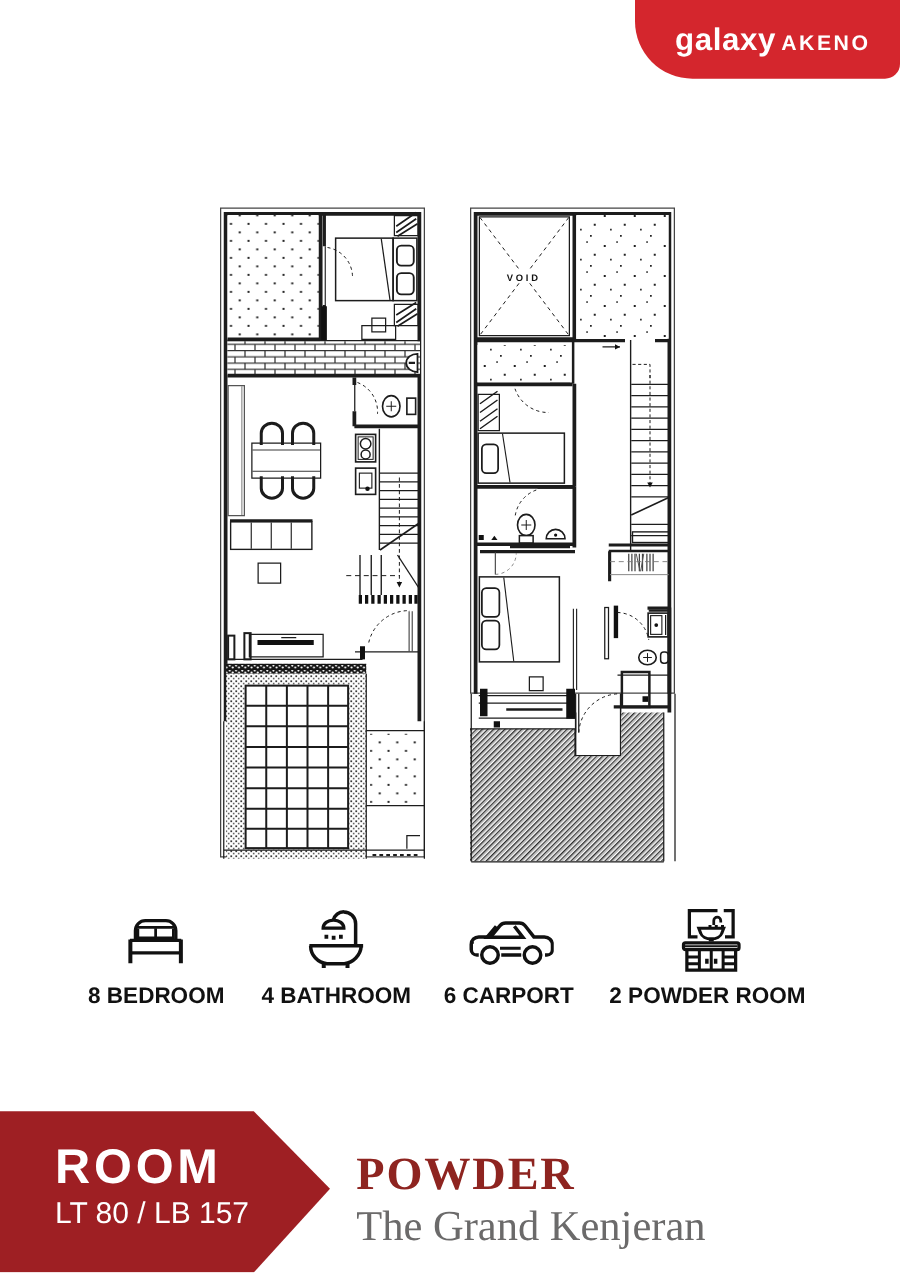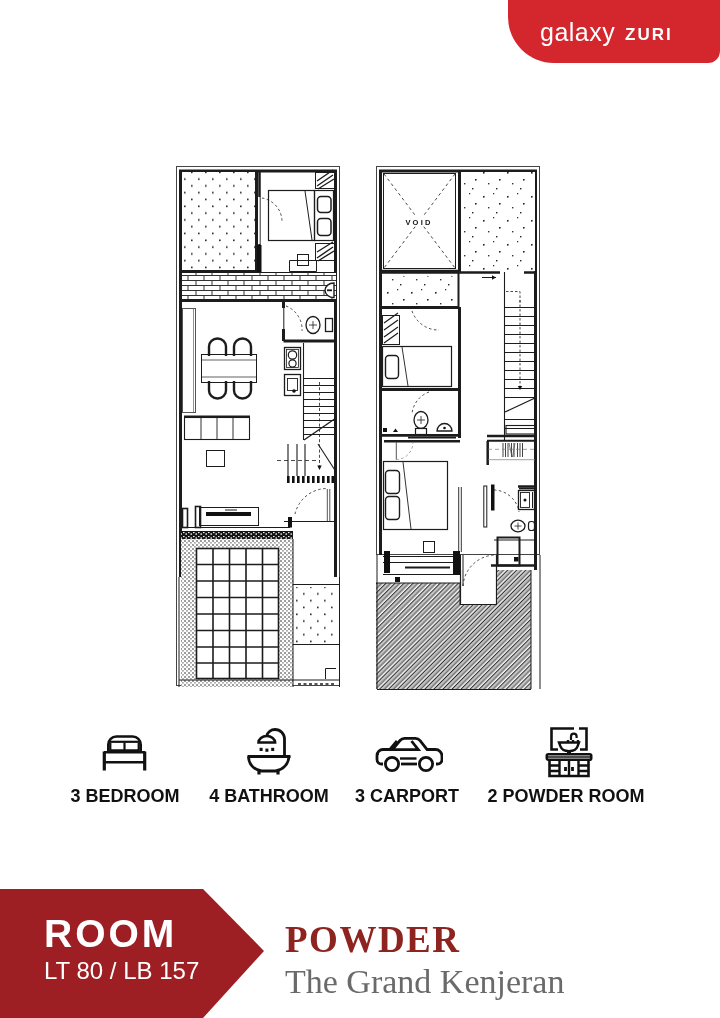--- a/index.html
+++ b/index.html
@@ -5,23 +5,23 @@
   html,body{margin:0;padding:0;}
   body{width:720px;height:1018px;position:relative;background:#fff;overflow:hidden;
        font-family:"Liberation Sans",sans-serif;}
   .abs{position:absolute;}
 </style>
 </head>
 <body>
 
 <div class="abs" style="left:508px;top:0;width:212px;height:63px;background:#d4262d;border-radius:0 0 12px 46px;"></div>
 
-<div class="abs" style="left:540px;top:18px;color:#fff;font-weight:normal;font-size:25px;letter-spacing:0.5px;">galaxy</div>
-
-<div class="abs" style="left:625px;top:25px;color:#fff;font-weight:bold;font-size:17px;letter-spacing:2px;">ZURI</div>
+<div class="abs" style="left:540px;top:18px;color:#fff;font-weight:bold;font-size:25px;letter-spacing:0.5px;">galaxy</div>
+
+<div class="abs" style="left:625px;top:25px;color:#fff;font-weight:bold;font-size:17px;letter-spacing:2px;">AKENO</div>
 
 <svg class="abs" style="left:170px;top:160px;" width="180" height="535" viewBox="170 160 180 535" fill="none" stroke="#1c1c1c">
 <defs>
   <pattern id="dots7" width="14" height="13.6" patternUnits="userSpaceOnUse">
     <rect width="14" height="13.6" fill="#fff" stroke="none"></rect>
     <rect x="2" y="1.5" width="1.6" height="1.6" fill="#222" stroke="none"></rect>
     <rect x="9" y="8.3" width="1.6" height="1.6" fill="#222" stroke="none"></rect>
   </pattern>
   <pattern id="fine" width="4" height="4" patternUnits="userSpaceOnUse">
     <rect width="4" height="4" fill="#fff" stroke="none"></rect>
@@ -393,21 +393,21 @@
 <svg class="abs" style="left:102px;top:735px;" width="45" height="38" viewBox="0 0 45 38" fill="none" stroke="#111" stroke-width="2.6">
 <path d="M6.3,17 V9.5 a8,8 0 0 1 8,-8 h16.4 a8,8 0 0 1 8,8 V17"></path>
 <path d="M7,6.8 H38" stroke-width="2.2"></path>
 <path d="M8.3,8 V15.3 H36.7 V8" stroke-width="2.2"></path>
 <path d="M22.5,7.5 V16" stroke-width="2.2"></path>
 <path d="M2,17.3 H43"></path>
 <path d="M2.3,27.2 H42.7"></path>
 <path d="M2.3,16.5 V35.5 M42.7,16.5 V35.5" stroke-width="3.2"></path>
 </svg>
 
-<div class="abs" style="left:30px;top:786px;width:190px;text-align:center;font-size:18px;font-weight:bold;color:#111;">3 BEDROOM</div>
+<div class="abs" style="left:30px;top:786px;width:190px;text-align:center;font-size:18px;font-weight:bold;color:#111;">8 BEDROOM</div>
 
 <svg class="abs" style="left:246px;top:726px;" width="46" height="50" viewBox="0 0 46 50" fill="none" stroke="#111" stroke-width="2.8">
 <path d="M1.5,30.5 H44.5"></path>
 <path d="M2.5,30.5 c0,8 6,13.5 13,14.5 h14 c7,-1 13,-6.5 13.5,-14.5"></path>
 <path d="M13,45 v3.4 M32,45 v3.4" stroke-width="3.2"></path>
 <path d="M38.5,30 V13 a9.5,9.5 0 0 0 -9.5,-9.5 a8.5,8.5 0 0 0 -8.3,6.6"></path>
 <path d="M12.5,16.5 a8.3,6.5 0 0 1 16.6,0 z" stroke-width="2.6"></path>
 <rect x="13.6" y="21.8" width="3" height="3.2" fill="#111" stroke="none"></rect>
 <rect x="19.4" y="22.6" width="3" height="3.2" fill="#111" stroke="none"></rect>
 <rect x="25.2" y="21.8" width="3" height="3.2" fill="#111" stroke="none"></rect>
@@ -418,21 +418,21 @@
 <svg class="abs" style="left:375px;top:736px;" width="68" height="38" viewBox="0 0 68 38" fill="none" stroke="#111" stroke-width="2.8">
 <path d="M8,28 h-1.5 a4.5,4.5 0 0 1 -4.5,-4.5 v-4 a6,6 0 0 1 6,-6 h9.5 l7.5,-9 a6,6 0 0 1 4.6,-2.1 h10.8 a6,6 0 0 1 4.7,2.2 l7,8.9 h8.4 a6.5,6.5 0 0 1 6.5,6.5 v3.5 a4.5,4.5 0 0 1 -4.5,4.5 h-1.5"></path>
 <path d="M22,5 l-7.3,8.7 h28.6 l-6.8,-8.7"></path>
 <path d="M26,28 h16"></path>
 <path d="M25,22.5 h16.5" stroke-width="2.4"></path>
 <circle cx="17" cy="28" r="6.6"></circle>
 <circle cx="51" cy="28" r="6.6"></circle>
 <path d="M2.5,17.5 v1.5" stroke-width="3"></path>
 </svg>
 
-<div class="abs" style="left:312px;top:786px;width:190px;text-align:center;font-size:18px;font-weight:bold;color:#111;">3 CARPORT</div>
+<div class="abs" style="left:312px;top:786px;width:190px;text-align:center;font-size:18px;font-weight:bold;color:#111;">6 CARPORT</div>
 
 <svg class="abs" style="left:543px;top:727px;" width="52" height="52" viewBox="0 0 52 52" fill="none" stroke="#111" stroke-width="2.6">
 <path d="M31,1.5 H8.5 V22.5 H15 M36,1.5 H43.5 V22.5 H37"></path>
 <path d="M28,13 v-3.5 a2.8,2.8 0 0 1 5.6,0 V11" stroke-width="2.2"></path>
 <path d="M25,15 v-2 M30,15 v-2 M35,15 v-2" stroke-width="2.4"></path>
 <path d="M16,15.5 H36 l-1.6,4.2 a8.6,5.6 0 0 1 -16.8,0 z" stroke-width="2.4"></path>
 <path d="M24,25 h4" stroke-width="2.2"></path>
 <rect x="3.8" y="27.3" width="44.4" height="5.4" rx="1.5"></rect>
 <path d="M5,30 h42" stroke-width="1.6"></path>
 <path d="M6.5,33 V49 H45.5 V33"></path>

